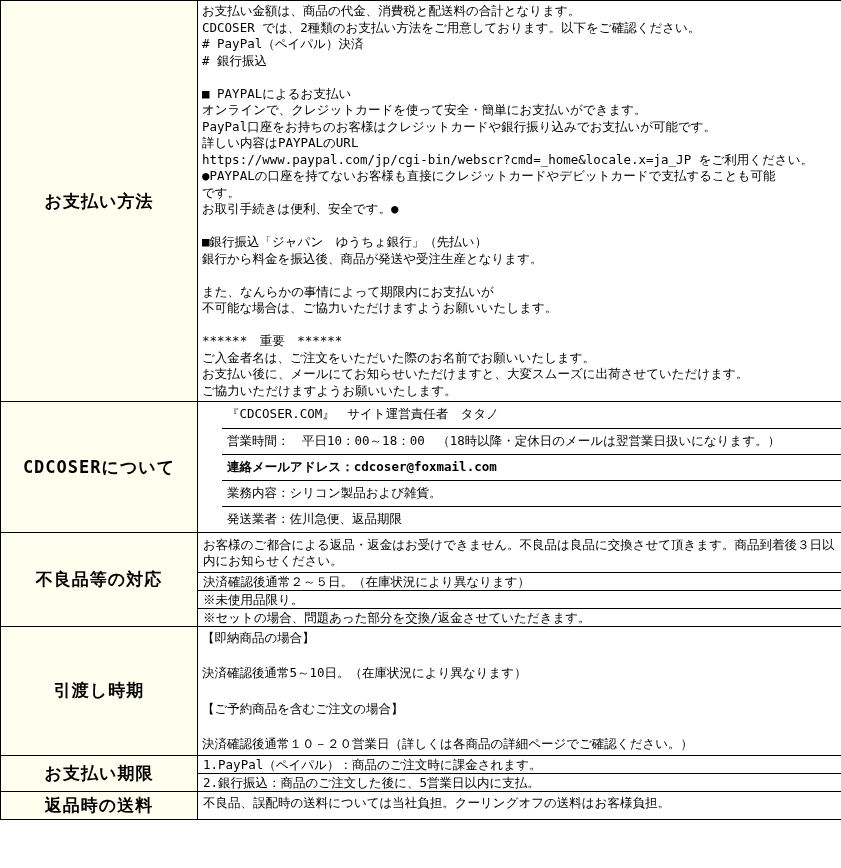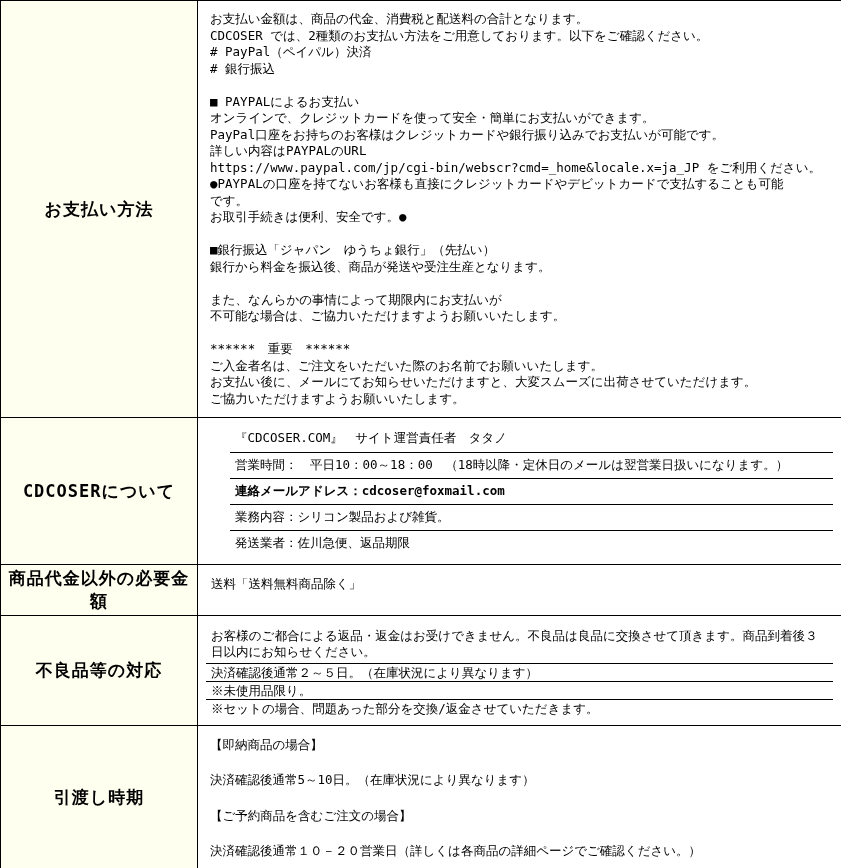--- a/index.html
+++ b/index.html
@@ -20,21 +20,21 @@
   th, td { border:1px solid var(--border,#000); }
   th {
     background:var(--left-cell-bg,#fffff0);
     font-size:17px;
     font-weight:bold;
     text-align:center;
     vertical-align:middle;
     padding:2px;
     letter-spacing:1px;
   }
-  td { vertical-align:top; padding:8px; background:#fff; }
+  td { vertical-align:top; padding:0; background:#fff; }
   .content { padding:2px 4px; }
   .line { min-height:16.5px; line-height:16.5px; white-space:pre-wrap; }
   .delivery-block .line { min-height:17.7px; line-height:17.7px; }
   .pad { padding:3px 5px; line-height:16px; }
   .subcell { padding:4px 5px 3px 5px; line-height:16px; }
   .subcell + .subcell { border-top:1px solid var(--border,#000); }
   .subcell.about { min-height:26px;margin-left:24px; }
   .subcell.tight { padding:1px 5px 0 5px; min-height:17px; }
   .bold { font-weight:bold; }
   .h-r1 { height:398px; }
@@ -92,26 +92,20 @@
       <th>CDCOSERについて</th>
       <td>
         <div class="subcell about">『CDCOSER.COM』　サイト運営責任者　タタノ</div>
         <div class="subcell about">営業時間：　平日10：00～18：00　（18時以降・定休日のメールは翌営業日扱いになります。）</div>
         <div class="subcell about bold">連絡メールアドレス：cdcoser@foxmail.com</div>
         <div class="subcell about">業務内容：シリコン製品および雑貨。</div>
         <div class="subcell about">発送業者：佐川急便、返品期限</div>
       </td>
     </tr>
 
-    <tr>
-      <th class="h-r3">商品代金以外の必要金額</th>
-      <td>
-        <div class="pad">送料「送料無料商品除く」</div>
-      </td>
-    </tr>
 
 
     <tr>
       <th>不良品等の対応</th>
       <td>
         <div class="subcell">お客様のご都合による返品・返金はお受けできません。不良品は良品に交換させて頂きます。商品到着後３日以内にお知らせください。</div>
         <div class="subcell tight">決済確認後通常２～５日。（在庫状況により異なります）</div>
         <div class="subcell tight">※未使用品限り。</div>
         <div class="subcell tight">※セットの場合、問題あった部分を交換/返金させていただきます。</div>
       </td>
@@ -125,20 +119,27 @@
             <div class="line"></div>
             <div class="line">決済確認後通常5～10日。（在庫状況により異なります）</div>
             <div class="line"></div>
             <div class="line">【ご予約商品を含むご注文の場合】</div>
             <div class="line"></div>
             <div class="line">決済確認後通常１０－２０営業日（詳しくは各商品の詳細ページでご確認ください。）</div>
           </div>
       </td>
     </tr>
 
+    <tr>
+      <th>お支払い期限</th>
+      <td>
+        <div class="subcell tight">1.PayPal（ペイパル）：商品のご注文時に課金されます。</div>
+        <div class="subcell tight">2.銀行振込：商品のご注文した後に、5営業日以内に支払。</div>
+      </td>
+    </tr>
 
 
     <tr>
       <th class="h-r9">返品時の送料</th>
       <td>
         <div class="pad">不良品、誤配時の送料については当社負担。クーリングオフの送料はお客様負担。</div>
       </td>
     </tr>
 
   </tbody>

